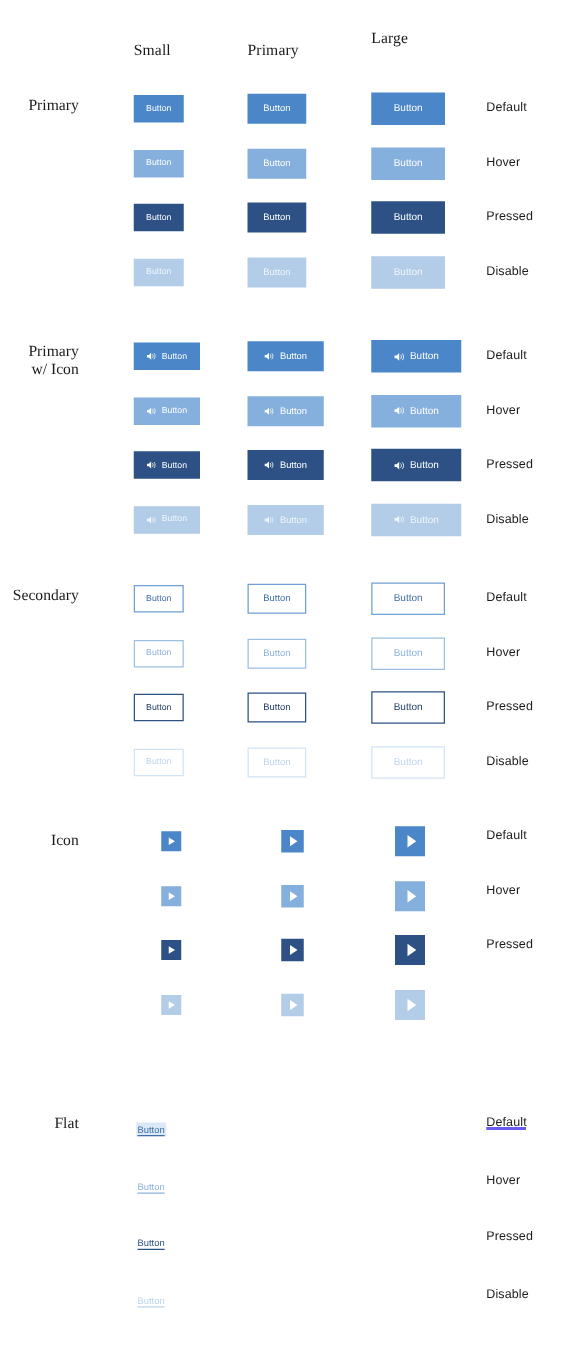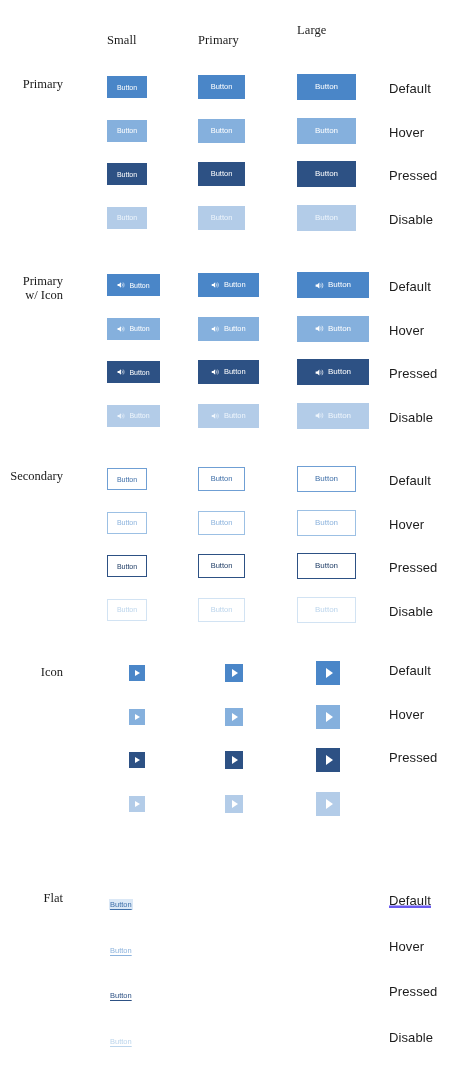--- a/index.html
+++ b/index.html
@@ -41,21 +41,21 @@
     color: #1a1a1a;
     text-align: right;
     width: 70px;
     line-height: 14px;
     white-space: pre-line;
   }
 
   
   .state-label {
     font-family: "Liberation Sans", sans-serif;
-    font-size: 13px;
+    font-size: 10px;
     color: #1c1c1c;
     white-space: nowrap;
     letter-spacing: .1px;
   }
   .state-label.selected {
     background: transparent;
     box-shadow: inset 0 -2.5px 0 0 #6a5bf0;
     padding-bottom: 0px;
   }
 

